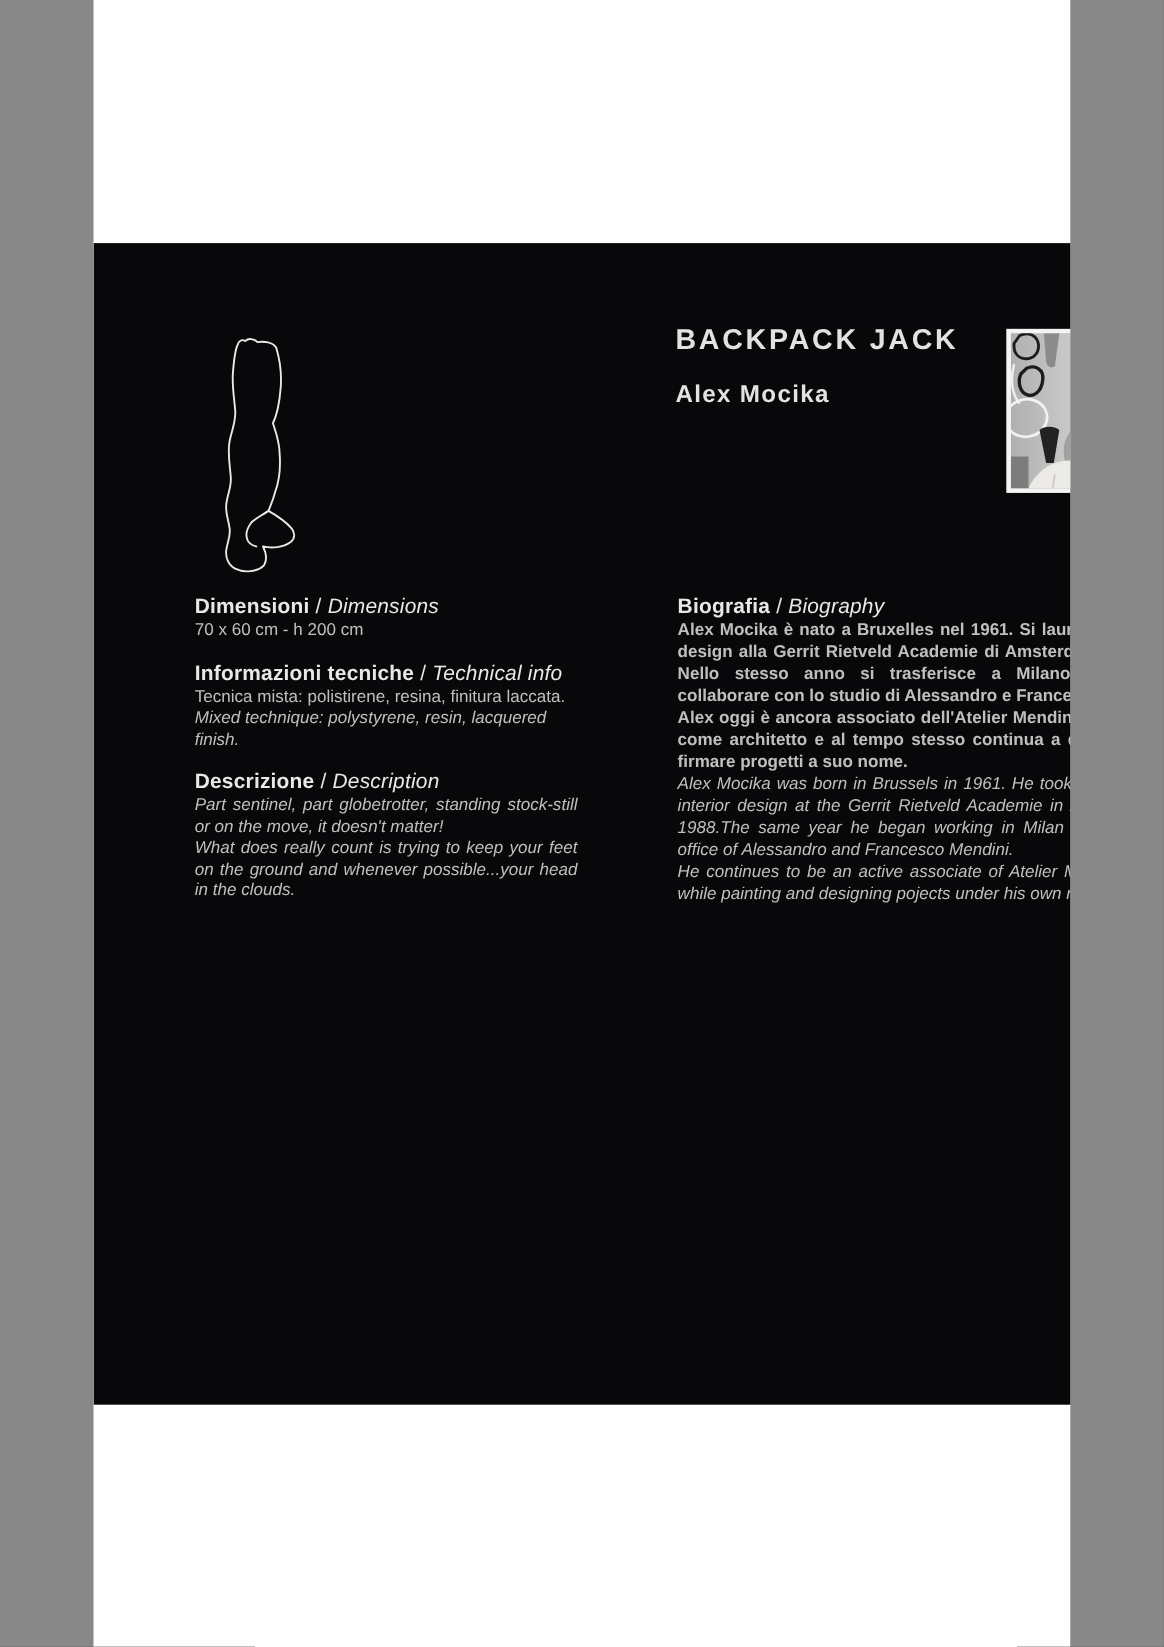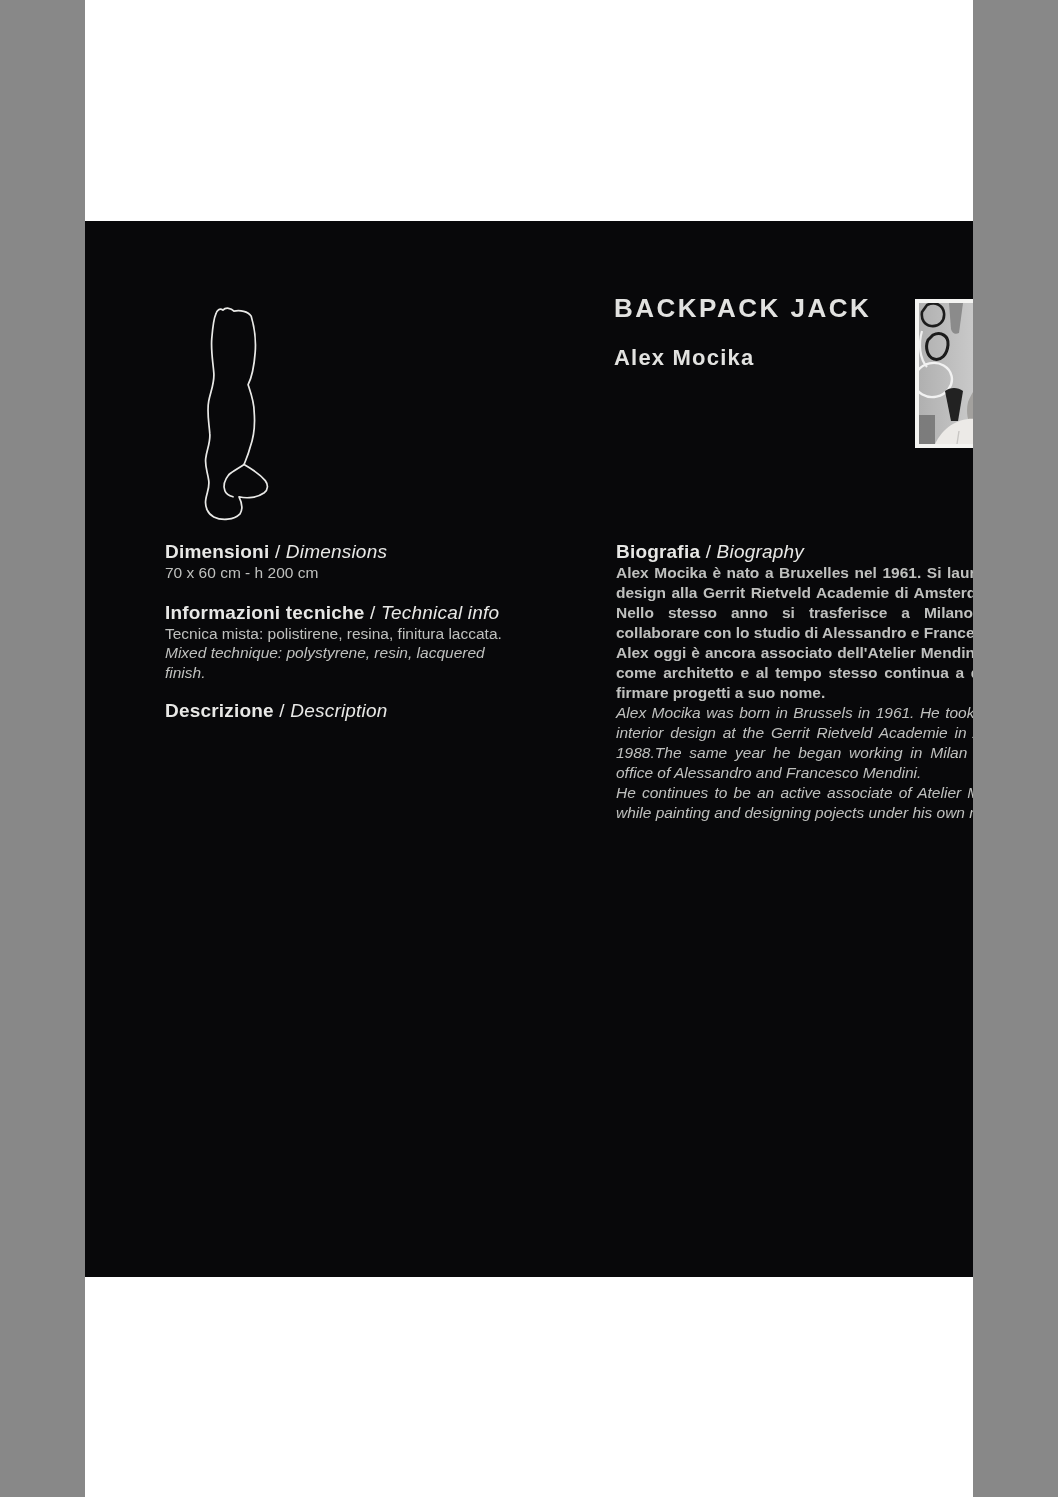--- a/index.html
+++ b/index.html
@@ -25,21 +25,21 @@
     color:var(--title-col,#e2e2e0);white-space:nowrap;
   }
   
   .photo{
     position:absolute;left:830px;top:78px;width:148px;height:141px;
     border:4px solid #f4f4f2;background:#c9c9c9;
   }
   .photo svg{display:block;width:148px;height:141px;}
   
   .col{position:absolute;top:320px;color:var(--body-col,#bfc0be);}
-  .col.left{left:80px;width:348px;}
+  .col.left{left:92px;width:348px;}
   .col.right{left:531px;width:455px;}
   .sec{
     margin:0;font-size:19px;line-height:22px;color:var(--head-col,#e8e8e6);
     font-weight:400;letter-spacing:.2px;
   }
   .sec .hb{font-weight:700;}
   .sec .hs{white-space:pre;font-weight:400;}
   .sec .hi{font-style:italic;font-weight:400;}
   .col p{margin:0;font-size:15.5px;line-height:19.5px;white-space:pre-line;}
   .col.right p{line-height:20px;}
@@ -147,20 +147,22 @@
 
     <div class="col left">
       <h3 class="sec"><span class="hb">Dimensioni</span><span class="hs"> / </span><span class="hi">Dimensions</span></h3>
       <p class="m-value">70 x 60 cm - h 200 cm</p>
 
       <h3 class="sec m-info"><span class="hb">Informazioni tecniche</span><span class="hs"> / </span><span class="hi">Technical info</span></h3>
       <p class="m-techit">Tecnica mista: polistirene, resina, finitura laccata.</p>
       <p class="ital">Mixed technique: polystyrene, resin, lacquered finish.</p>
 
       <h3 class="sec m-desc"><span class="hb">Descrizione</span><span class="hs"> / </span><span class="hi">Description</span></h3>
+      <p class="just ital m-descen">Part sentinel, part globetrotter, standing stock-still or on the move, it doesn't matter!
+What does really count is trying to keep your feet on the ground and whenever possible...your head in the clouds.</p>
     </div>
 
     <div class="col right">
       <h3 class="sec"><span class="hb">Biografia</span><span class="hs"> / </span><span class="hi">Biography</span></h3>
       <p class="just m-bioit">Alex Mocika è nato a Bruxelles nel 1961. Si laurea in interior design alla Gerrit Rietveld Academie di Amsterdam nel 1988. Nello stesso anno si trasferisce a Milano e inizia a collaborare con lo studio di Alessandro e Francesco Mendini.
 Alex oggi è ancora associato dell'Atelier Mendini dove lavora come architetto e al tempo stesso continua a dipingere e a firmare progetti a suo nome.</p>
       <p class="just ital m-bioen">Alex Mocika was born in Brussels in 1961. He took his degree in interior design at the Gerrit Rietveld Academie in Amsterdam in 1988.The same year he began working in Milan at the design office of Alessandro and Francesco Mendini.
 He continues to be an active associate of Atelier Mendini all the while painting and designing pojects under his own name.</p>
     </div>
 

